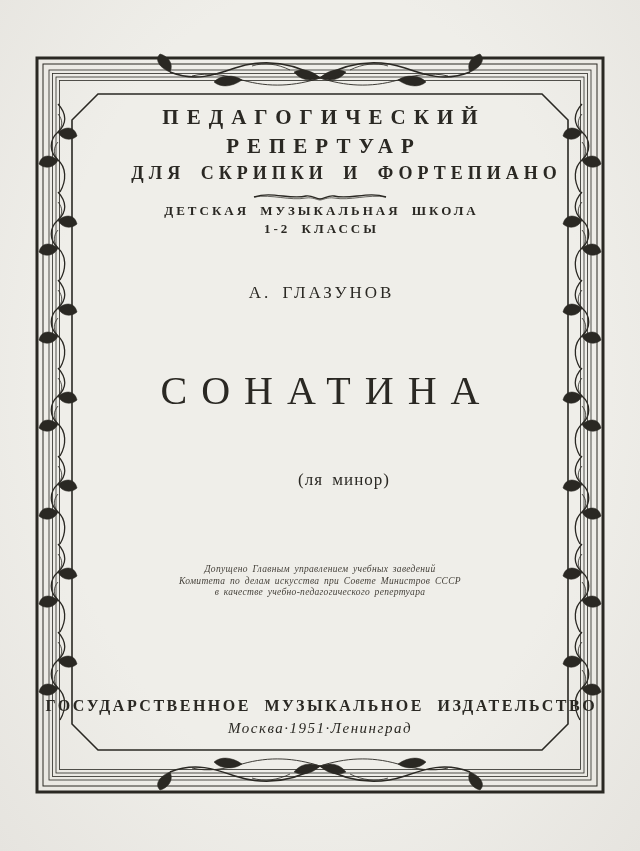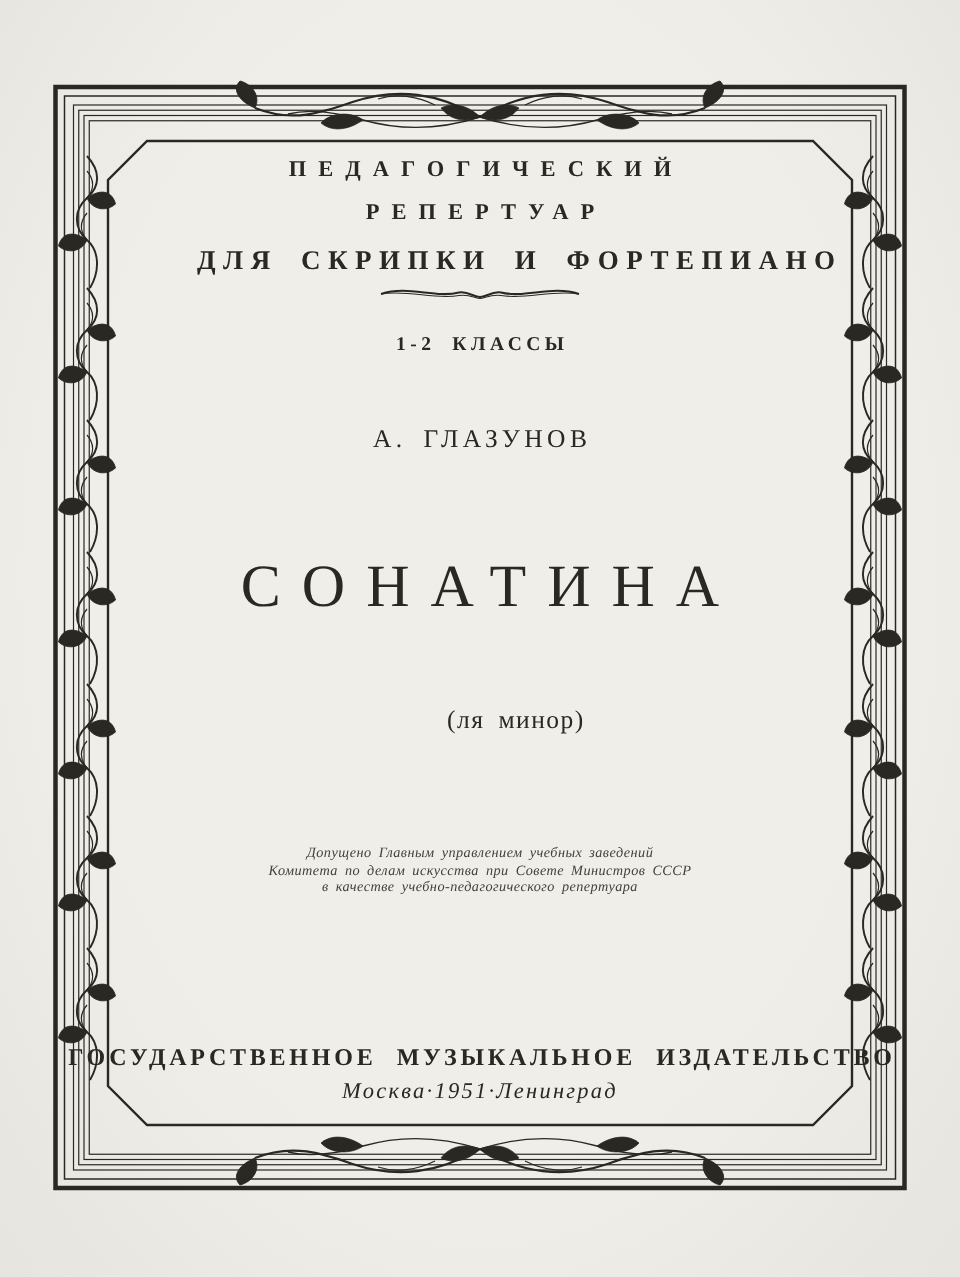--- a/index.html
+++ b/index.html
@@ -10,22 +10,22 @@
     position:relative;
     overflow:hidden;
   }
   .page{
     position:absolute;inset:0;
     background:radial-gradient(ellipse at 50% 45%, #efeee9 60%, #e6e4df 100%);
     color:#2a2823;
   }
   svg.frame{position:absolute;left:0;top:0;}
   .abs{position:absolute;left:0;right:0;text-align:center;white-space:nowrap;}
-  .series1{top:105px;font-size:15px;font-weight:700;letter-spacing:8px;text-indent:8px;}
-  .series2{top:134px;font-size:15px;font-weight:700;letter-spacing:8px;text-indent:8px;}
+  .series1{top:105px;font-size:21px;font-weight:700;letter-spacing:8px;text-indent:8px;}
+  .series2{top:134px;font-size:21px;font-weight:700;letter-spacing:8px;text-indent:8px;}
   .series3{top:163px;font-size:18px;font-weight:700;letter-spacing:5px;text-indent:5px;word-spacing:6px;padding-left:48px;}
   .divider{top:188px;}
   .school{top:203px;font-size:13px;font-weight:700;letter-spacing:3px;text-indent:3px;word-spacing:5px;}
   .grades{top:221px;font-size:13px;font-weight:700;letter-spacing:3px;text-indent:3px;word-spacing:5px;}
   .composer{top:283px;font-size:17px;font-weight:400;letter-spacing:3px;text-indent:3px;word-spacing:4px;}
   .title{top:369px;font-size:40px;font-weight:400;letter-spacing:14px;text-indent:14px;line-height:44px;}
   .subtitle{top:470px;font-size:17px;letter-spacing:1px;word-spacing:4px;margin-left:48px;}
   .approval{top:564px;font-size:9.5px;line-height:11.5px;font-style:italic;color:#45413a;letter-spacing:.3px;word-spacing:2px;}
   .pubname{top:697px;font-size:16px;font-weight:700;letter-spacing:2.5px;text-indent:2.5px;word-spacing:7px;}
   .imprint{top:720px;font-size:15px;font-style:italic;letter-spacing:1.5px;}
@@ -99,20 +99,21 @@
   <div class="abs series2">РЕПЕРТУАР</div>
   <div class="abs series3">ДЛЯ СКРИПКИ И ФОРТЕПИАНО</div>
 
   <div class="abs divider">
     <svg width="140" height="12" viewBox="0 0 140 12" aria-hidden="true">
       <path d="M4,7 C22,1 40,10 56,6 C62,5 66,9 70,9 C74,9 78,5 84,6 C100,10 118,1 136,7" fill="none" stroke="#2a2823" stroke-width="1.4"></path>
       <path d="M4,7 C22,4 40,11 56,8 C63,7 67,10 70,10 C73,10 77,7 84,8 C100,11 118,4 136,7" fill="none" stroke="#2a2823" stroke-width="0.7"></path>
     </svg>
   </div>
 
+  <div class="abs school">ДЕТСКАЯ МУЗЫКАЛЬНАЯ ШКОЛА</div>
   <div class="abs grades">1-2 КЛАССЫ</div>
 
   <div class="abs composer">А. ГЛАЗУНОВ</div>
   <div class="abs title">СОНАТИНА</div>
   <div class="abs subtitle">(ля минор)</div>
 
   <div class="abs approval">
     <div>Допущено Главным управлением учебных заведений</div>
     <div>Комитета по делам искусства при Совете Министров СССР</div>
     <div>в качестве учебно-педагогического репертуара</div>

